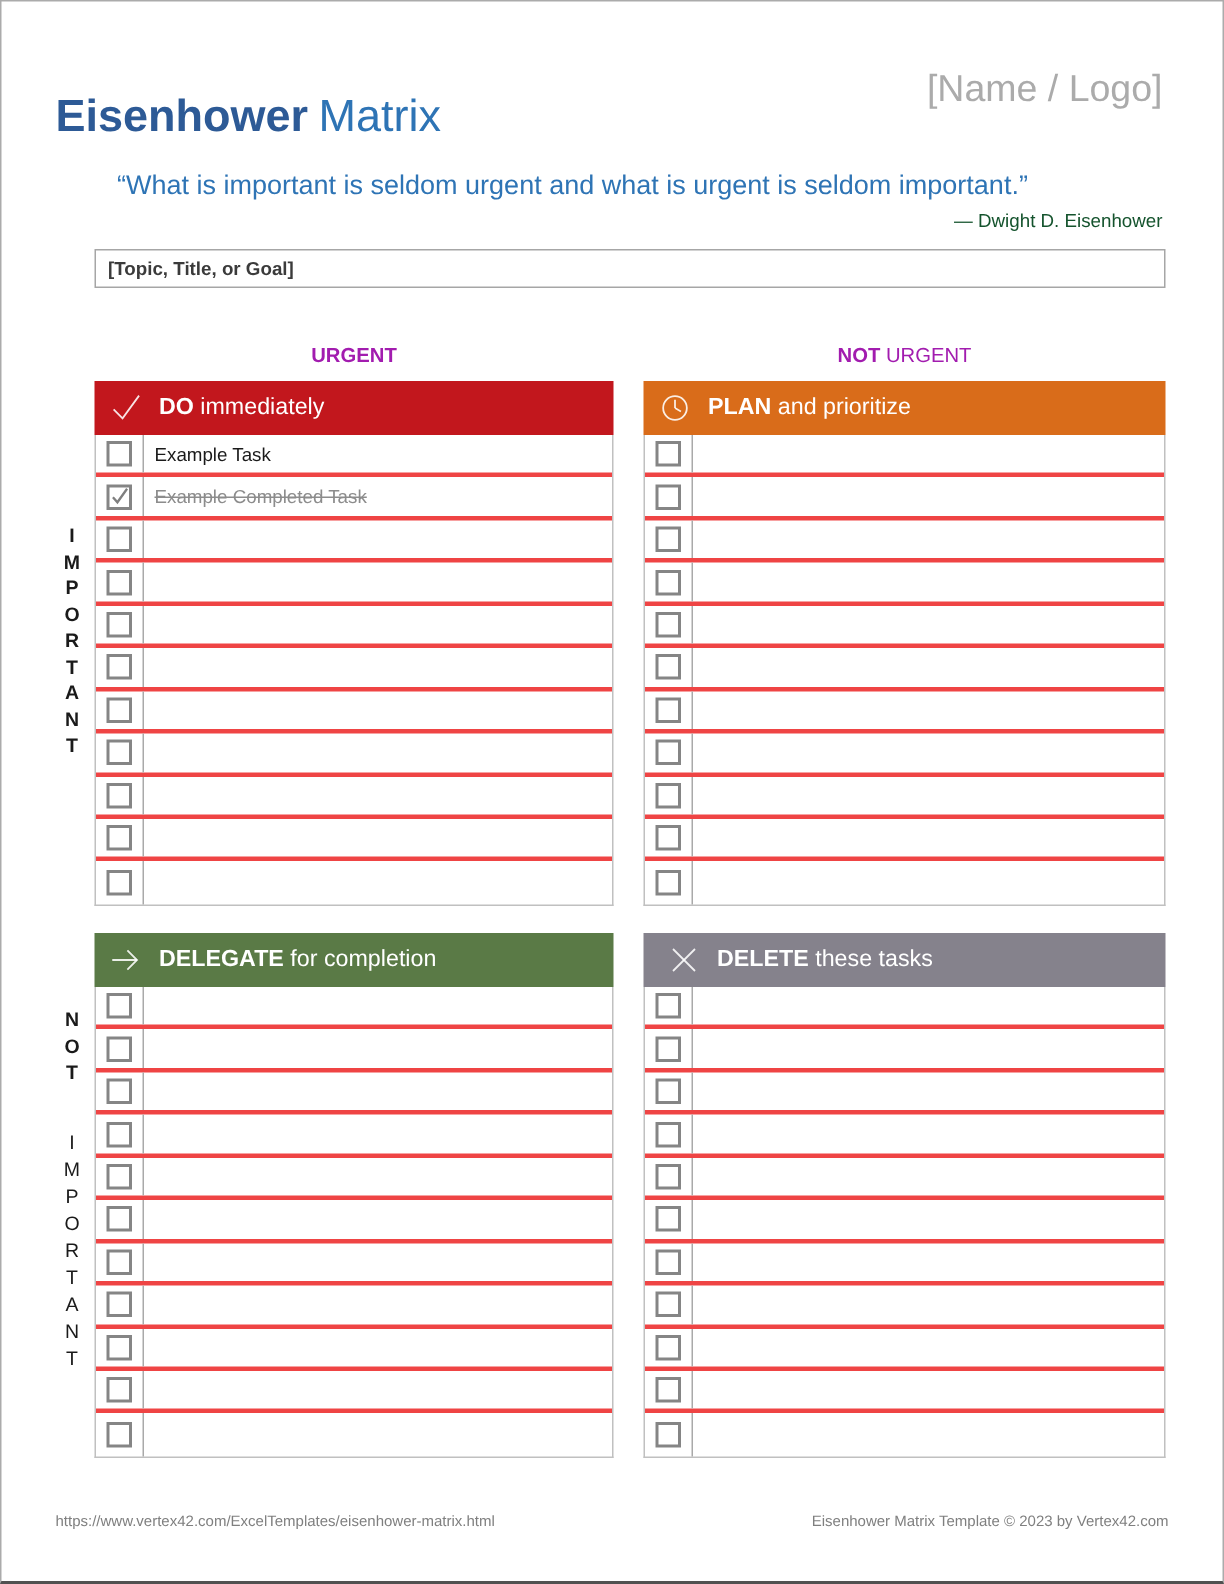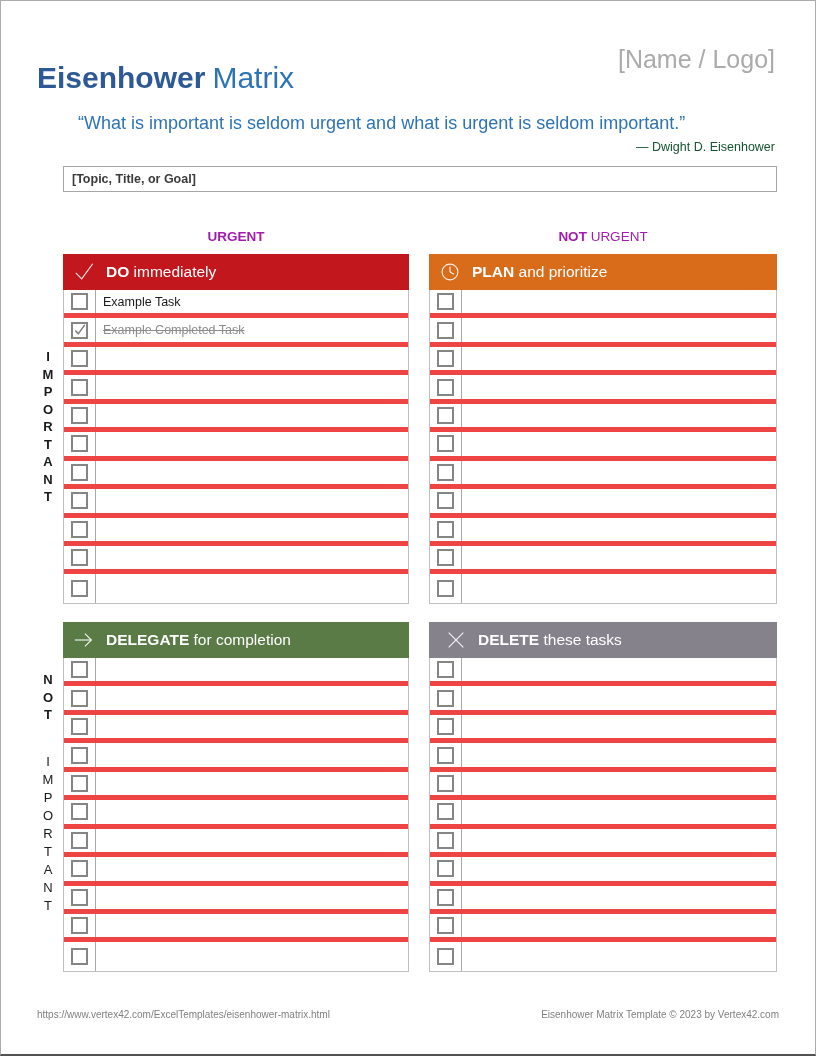--- a/index.html
+++ b/index.html
@@ -34,21 +34,21 @@
   #quad-delegate{left:62px;top:621px;width:346px;}
   #quad-delete{left:428px;top:621px;width:348px;}
   .quad-header{
     height:36px;display:flex;align-items:center;gap:11px;padding-left:10px;
     color:#fff;font-size:15.5px;box-sizing:border-box;
   }
   .quad-header .q-title{white-space:pre-wrap;}
   .quad-header b{font-weight:bold;}
   .q-icon{display:flex;align-items:center;}
   .quad-rows{border:1px solid #c0c0c0;border-top:none;background:#fff;}
-  .task-row{display:flex;height:28.45px;box-sizing:border-box;border-bottom:5px solid #ef4444;}
+  .task-row{display:flex;height:28.45px;box-sizing:border-box;border-bottom:3px solid #ef4444;}
   .task-row:last-child{border-bottom:none;}
   .checkbox-cell{width:32px;box-sizing:border-box;border-right:1px solid #a9a9a9;
     display:flex;align-items:center;justify-content:center;flex:none;}
   .checkbox{width:17px;height:17px;box-sizing:border-box;border:2px solid #858585;
     background:#fff;display:flex;align-items:center;justify-content:center;}
   .task-text{flex:1;display:flex;align-items:center;padding-left:7px;
     font-size:12.5px;color:#1a1a1a;overflow:hidden;white-space:nowrap;}
   .task-text.done{color:#8c8c8c;text-decoration:line-through;}
   
   .v-label{position:absolute;width:22px;text-align:center;font-size:13px;color:#1a1a1a;}

